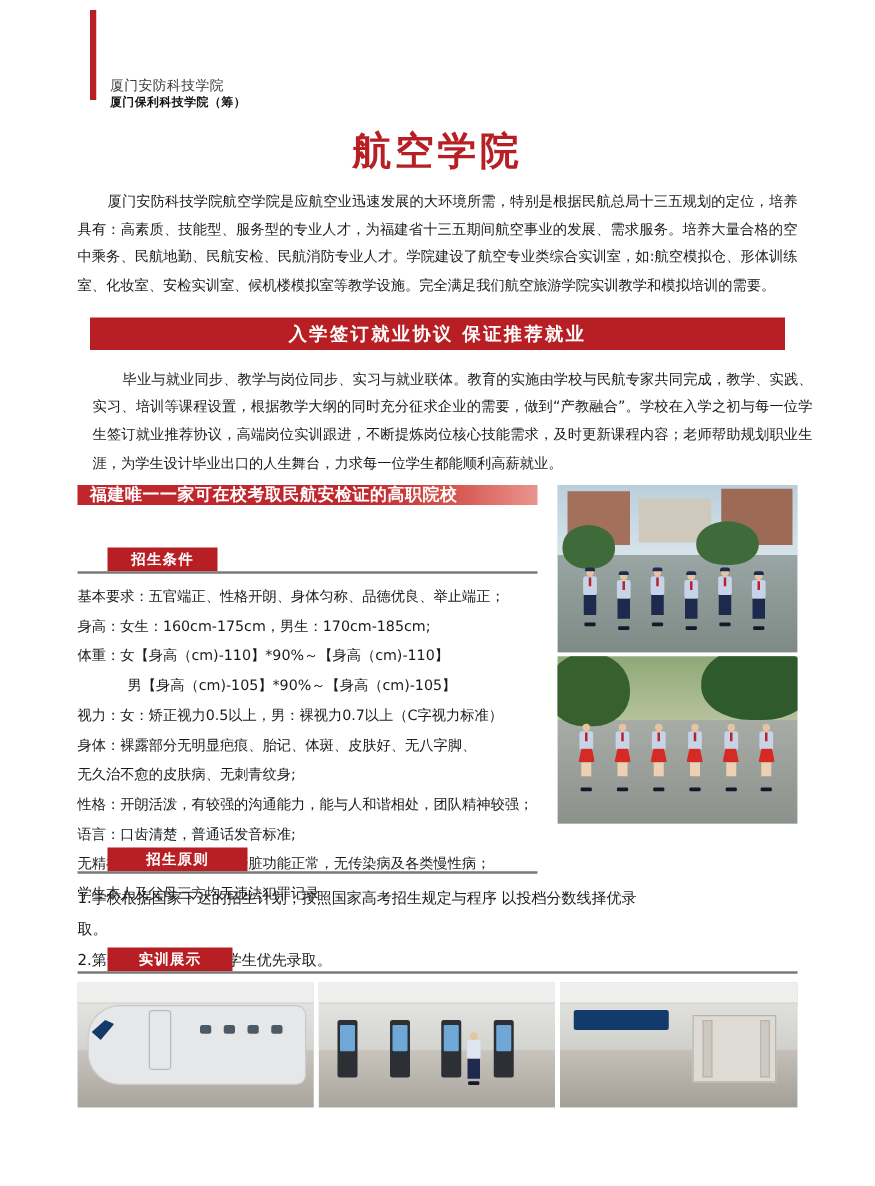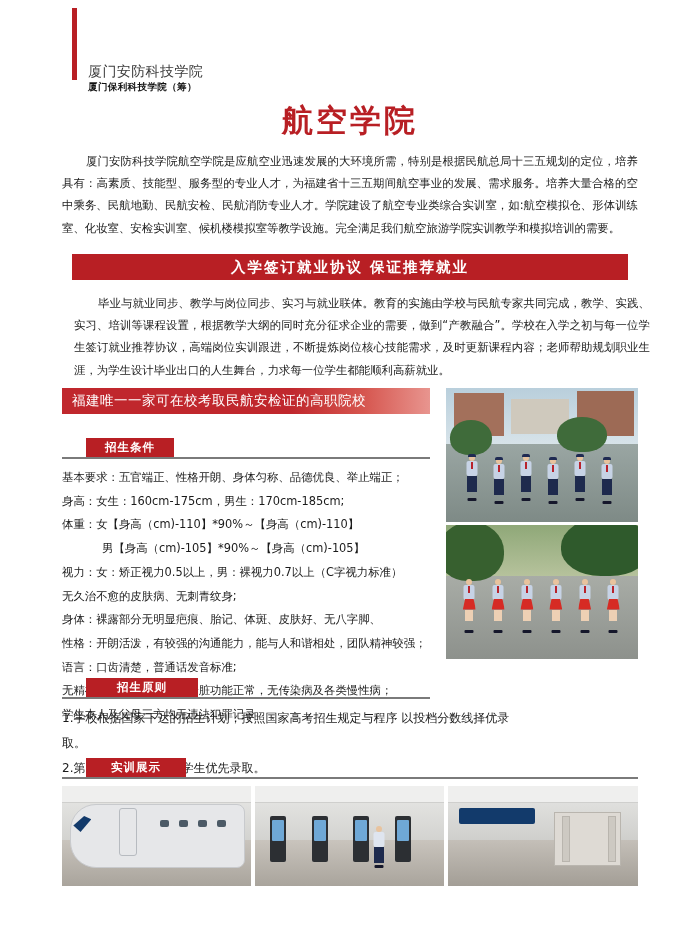--- a/index.html
+++ b/index.html
@@ -31,21 +31,21 @@
     height: 72px;
     background: #b81f24;
   }
   .brand {
     position: absolute;
     left: 88px;
     top: 62px;
     line-height: 1.35;
   }
   .brand .line1 {
-    font-size: 14px;
+    font-size: 11px;
     color: #3a3a3a;
     letter-spacing: .4px;
   }
   .brand .line2 {
     font-size: 9.5px;
     color: #111;
     font-weight: bold;
     letter-spacing: .4px;
   }
 
@@ -100,25 +100,25 @@
     align-items: center;
     justify-content: center;
   }
 
   
   .highlight {
     position: absolute;
     left: 62px;
     top: 388px;
     width: 368px;
-    height: 26px;
+    height: 16px;
     background: linear-gradient(to right, #c0272d 0%, #c0272d 62%, #d6564f 82%, #e8958f 100%);
     color: #ffffff;
     font-size: 13.5px;
-    font-weight: normal;
+    font-weight: bold;
     display: flex;
     align-items: center;
     padding-left: 10px;
     box-sizing: border-box;
     letter-spacing: .5px;
   }
 
   
   .sec-head {
     position: absolute;
@@ -257,22 +257,22 @@
 
   <div class="sec-head" id="sec-head-admission">招生条件</div>
   <div class="sec-rule" id="rule-admission"></div>
 
   <div class="req-list">
     <div class="row">基本要求：五官端正、性格开朗、身体匀称、品德优良、举止端正；</div>
     <div class="row">身高：女生：160cm-175cm，男生：170cm-185cm;</div>
     <div class="row">体重：女【身高（cm)-110】*90%～【身高（cm)-110】</div>
     <div class="row indent">男【身高（cm)-105】*90%～【身高（cm)-105】</div>
     <div class="row">视力：女：矫正视力0.5以上，男：裸视力0.7以上（C字视力标准）</div>
+    <div class="row">身体：裸露部分无明显疤痕、胎记、体斑、皮肤好、无八字脚、</div>
     <div class="row">无久治不愈的皮肤病、无刺青纹身;</div>
-    <div class="row">身体：裸露部分无明显疤痕、胎记、体斑、皮肤好、无八字脚、</div>
     <div class="row">性格：开朗活泼，有较强的沟通能力，能与人和谐相处，团队精神较强；</div>
     <div class="row">语言：口齿清楚，普通话发音标准;</div>
     <div class="row">无精神病史和癫痫病史，肝脏功能正常，无传染病及各类慢性病；</div>
     <div class="row">学生本人及父母三方均无违法犯罪记录</div>
   </div>
 
   <div class="sec-head" id="sec-head-principles">招生原则</div>
   <div class="sec-rule" id="rule-principles"></div>
 
   <div class="principle-list">

